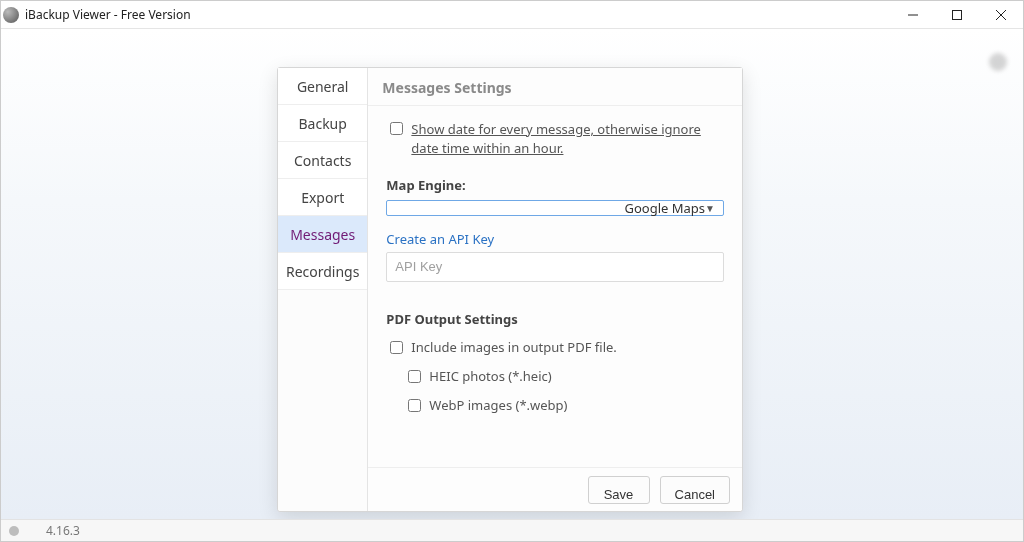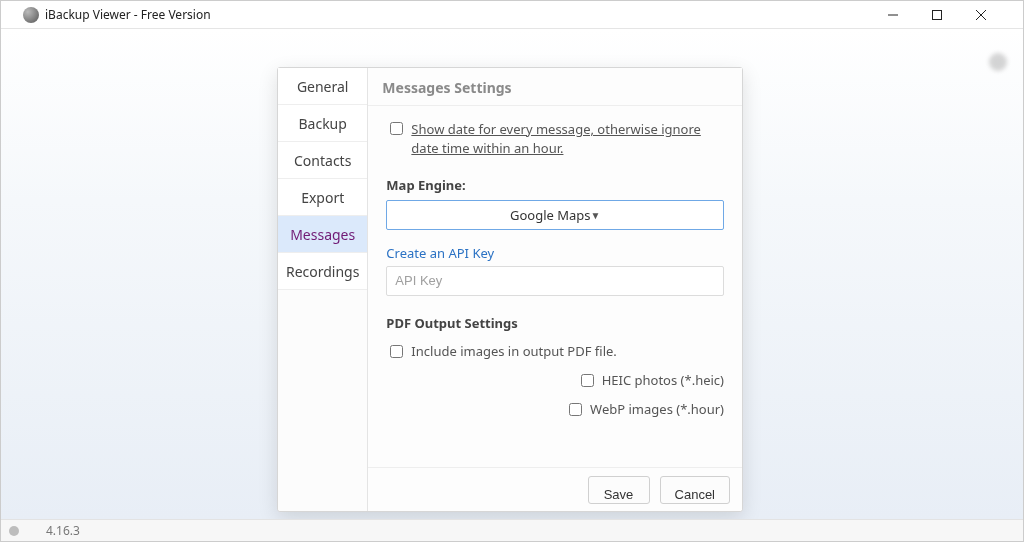--- a/index.html
+++ b/index.html
@@ -1,21 +1,21 @@
 <!DOCTYPE html>
 <html><head>
 <meta charset="utf-8">
 <style>
   * { box-sizing: border-box; }
   html, body { margin:0; padding:0; height:100%; font-family: "Segoe UI", -apple-system, system-ui, sans-serif; font-size:13px; color:#333; }
   body { width:1024px; height:542px; overflow:hidden; background:#fff; border:1px solid #ccc; position:relative; }
 
   
   .titlebar {
-    height:28px; display:flex; align-items:center; padding:0 20px; border-bottom:1px solid #e5e5e5;
+    height:28px; display:flex; align-items:center; padding:0 0; border-bottom:1px solid #e5e5e5;
   }
   .titlebar .app-icon {
     width:16px; height:16px; border-radius:50%;
     background: radial-gradient(circle at 30% 30%, #bbb, #555);
     margin:0 6px 0 2px;
   }
   .titlebar .title { font-size:12px; color:#222; flex:0 0 auto; }
   .titlebar .spacer { flex:1 1 auto; }
   .win-btn { width:44px; height:28px; display:flex; align-items:center; justify-content:center; color:#444; }
   .win-btn svg { width:10px; height:10px; stroke:#222; stroke-width:1; fill:none; }
@@ -72,35 +72,35 @@
     padding:10px 14px 8px; font-size:14px; color:#8a8a8a; font-weight:700;
     border-bottom:1px solid #eee;
   }
   .panel-content { padding:14px 18px; flex:1 1 auto; overflow:auto; color:#555; }
   .row { display:flex; align-items:flex-start; }
   .row input[type=checkbox]{ margin-top:2px; margin-right:8px; width:13px; height:13px; }
   .row-label { line-height:1.45;text-decoration:underline; }
   .section-label { font-weight:700; margin-top:18px; margin-bottom:6px; color:#444; }
 
   .select {
-    width:100%; height:30px; border:1px solid #6fa8e6; border-radius:2px;
+    width:100%; height:16px; border:1px solid #6fa8e6; border-radius:2px;
     background:#fff; padding:0 8px; font-size:13px; color:#333;
-    display:flex; align-items:center; justify-content:center;
+    display:flex; align-items:center; justify-content:flex-end;
   }
   .select .caret { font-size:10px; color:#555; }
 
   .link { color:#2b72c4; font-size:13px; margin-top:14px; display:inline-block; cursor:pointer; }
   .input {
     width:100%; height:30px; border:1px solid #dcdcdc; border-radius:2px;
     padding:0 8px; font-size:13px; color:#888; background:#fff;
     margin-top:4px;
   }
   .input::placeholder { color:#a0a0a0; }
 
-  .indent { margin-left:18px;justify-content:flex-end; }
+  .indent { margin-left:18px; }
   .sub-row { margin-top:10px; display:flex; align-items:center; }
   .sub-row input[type=checkbox]{ margin-right:8px; width:13px; height:13px; }
 
   .dialog-footer {
     height:44px; border-top:1px solid #eee; display:flex; align-items:center;
     justify-content:flex-end; padding:0 12px; gap:10px;
     background:#fdfdfd; border-radius:0 0 3px 3px;
   }
   .btn {
     height:28px; min-width:62px; padding:10px 14px; border:1px solid #d0d0d0;
@@ -166,33 +166,33 @@
 
           <div class="section-label">Map Engine:</div>
           <div class="select">
             <span>Google Maps</span>
             <span class="caret">▼</span>
           </div>
 
           <span class="link">Create an API Key</span>
           <input class="input" type="text" placeholder="API Key" style="">
 
-          <div class="section-label" style="margin-top:18px">PDF Output Settings</div>
+          <div class="section-label" style="margin-top:28px">PDF Output Settings</div>
 
           <div class="sub-row">
             <input type="checkbox" style="">
             <span>Include images in output PDF file.</span>
           </div>
           <div class="sub-row indent">
             <input type="checkbox" style="">
             <span>HEIC photos (*.heic)</span>
           </div>
           <div class="sub-row indent">
             <input type="checkbox" style="">
-            <span>WebP images (*.hour)</span>
+            <span>WebP images (*.webp)</span>
           </div>
         </div>
 
         <div class="dialog-footer">
           <button class="btn">Save</button>
           <button class="btn">Cancel</button>
         </div>
       </div>
     </div>
   </div>

